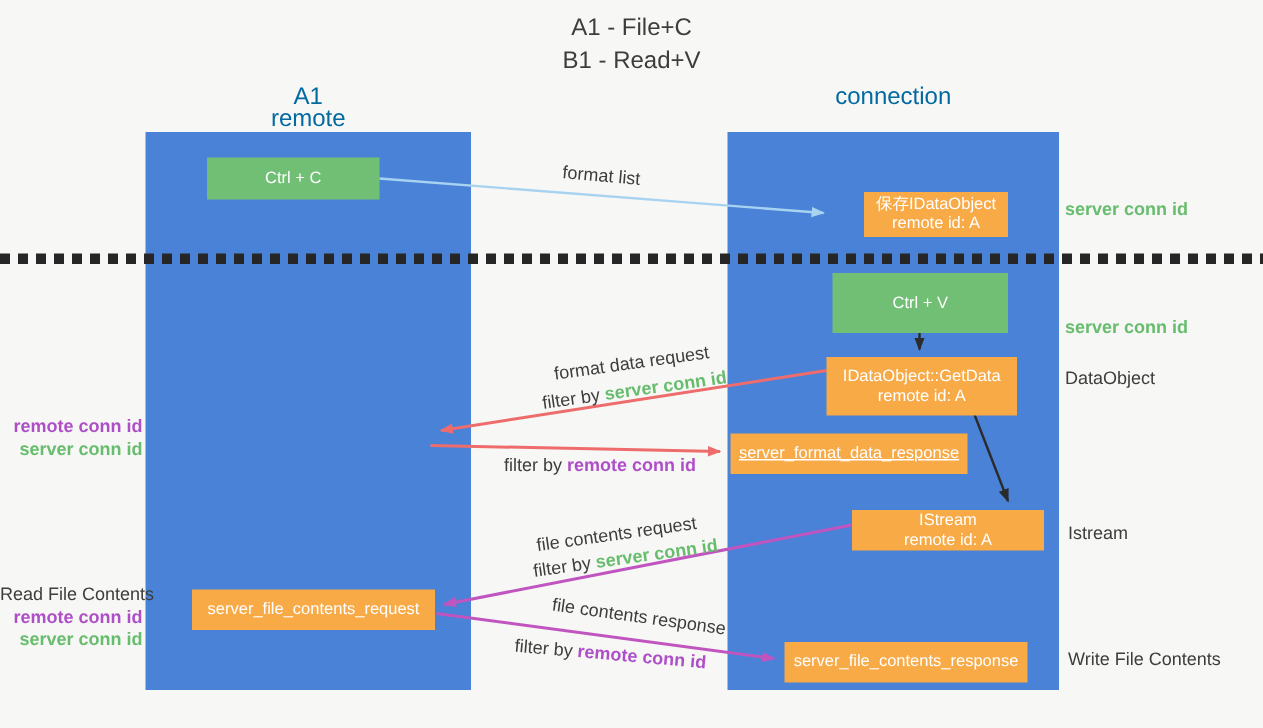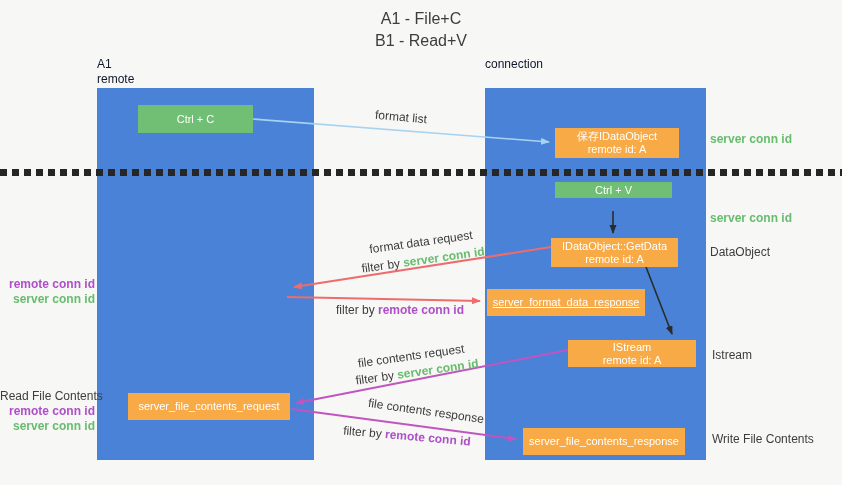--- a/index.html
+++ b/index.html
@@ -5,21 +5,21 @@
   :root{
     --bg:#f7f7f6; --lane-blue:#4a82d7; --box-green:#70bf74; --box-orange:#f8aa47;
     --arrow-salmon:#ee6c6c; --arrow-magenta:#c055c0; --arrow-lightblue:#a8d3f0;
     --arrow-black:#2b2b2b; --text-green:#67bd6d; --text-purple:#af4fc8; --text-dark:#3d3d3d;
   }
   html,body{margin:0;padding:0;}
   body{font-family:"Liberation Sans","DejaVu Sans",sans-serif;background:#fff;}
   .canvas{position:relative;width:842px;height:485px;background:var(--bg);overflow:hidden;}
   .title{position:absolute;left:0;right:0;top:8px;text-align:center;font-size:16px;
          line-height:22px;color:var(--text-dark);}
-  .lane-header{position:absolute;text-align:left;font-size:12px;line-height:15px;color:#0f172a;}
+  .lane-header{position:absolute;text-align:center;font-size:16px;line-height:15px;color:#0369a1;}
   .lane{position:absolute;background:var(--lane-blue);}
   .divider{position:absolute;left:0;top:169px;width:842px;height:7px;
            background-image:repeating-linear-gradient(to right,#262626 0 7px,transparent 7px 12px);}
   .arrows{position:absolute;left:0;top:0;width:842px;height:485px;pointer-events:none;}
   .ln{fill:none;}
   .ln-blue{stroke:var(--arrow-lightblue);stroke-width:1.6;}
   .ln-salmon{stroke:var(--arrow-salmon);stroke-width:2;}
   .ln-magenta{stroke:var(--arrow-magenta);stroke-width:2;}
   .ln-black{stroke:var(--arrow-black);stroke-width:1.6;}
   .mk-blue{fill:var(--arrow-lightblue);} .mk-salmon{fill:var(--arrow-salmon);}
@@ -83,30 +83,30 @@
     <line class="ln ln-salmon" x1="287" y1="297" x2="480" y2="301" marker-end="url(#m-salmon)"></line>
     <line class="ln ln-black" x1="646" y1="267" x2="672" y2="334" marker-end="url(#m-black)"></line>
     <line class="ln ln-magenta" x1="568" y1="350" x2="296" y2="403" marker-end="url(#m-magenta)"></line>
     <line class="ln ln-magenta" x1="291" y1="409" x2="516" y2="439" marker-end="url(#m-magenta)"></line>
   </svg>
 
   <div class="node green-box" style="left:138px;top:105px;width:115px;height:28px;">
     <div>Ctrl + C</div>
   </div>
 
-  <div class="node orange-box" style="left:555px;top:128px;width:124px;height:30px;">
+  <div class="node orange-box" style="left:576px;top:128px;width:96px;height:30px;">
     <div>保存IDataObject</div>
     <div>remote id: A</div>
   </div>
 
-  <div class="node green-box" style="left:555px;top:182px;width:117px;height:16px;">
+  <div class="node green-box" style="left:555px;top:182px;width:117px;height:40px;">
     <div>Ctrl + V</div>
   </div>
 
-  <div class="node orange-box" style="left:551px;top:238px;width:127px;height:29px;">
+  <div class="node orange-box" style="left:551px;top:238px;width:127px;height:39px;">
     <div>IDataObject::GetData</div>
     <div>remote id: A</div>
   </div>
 
 
   <div class="node orange-box" style="left:487px;top:289px;width:158px;height:27px;text-decoration:underline;">
     <div>server_format_data_response</div>
   </div>
 
   <div class="node orange-box" style="left:568px;top:340px;width:128px;height:27px;">

